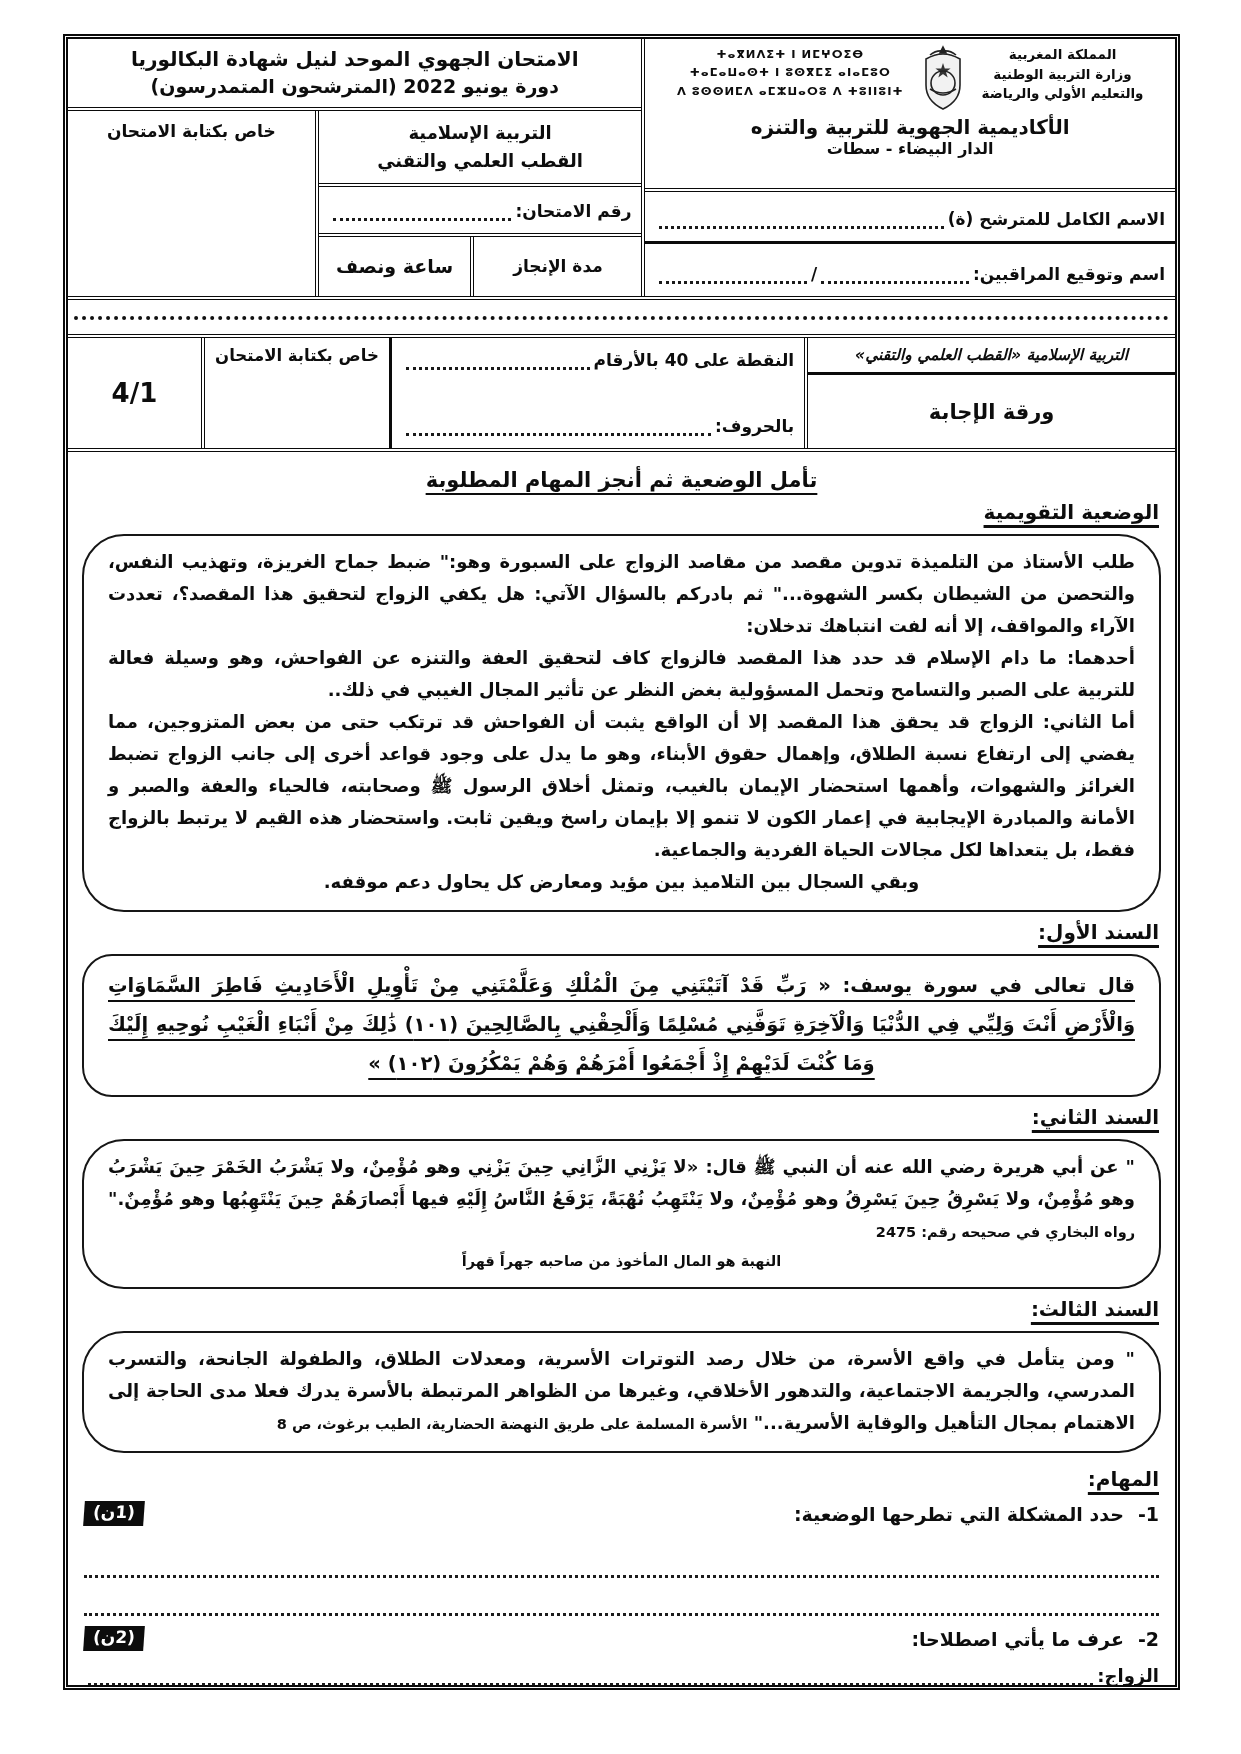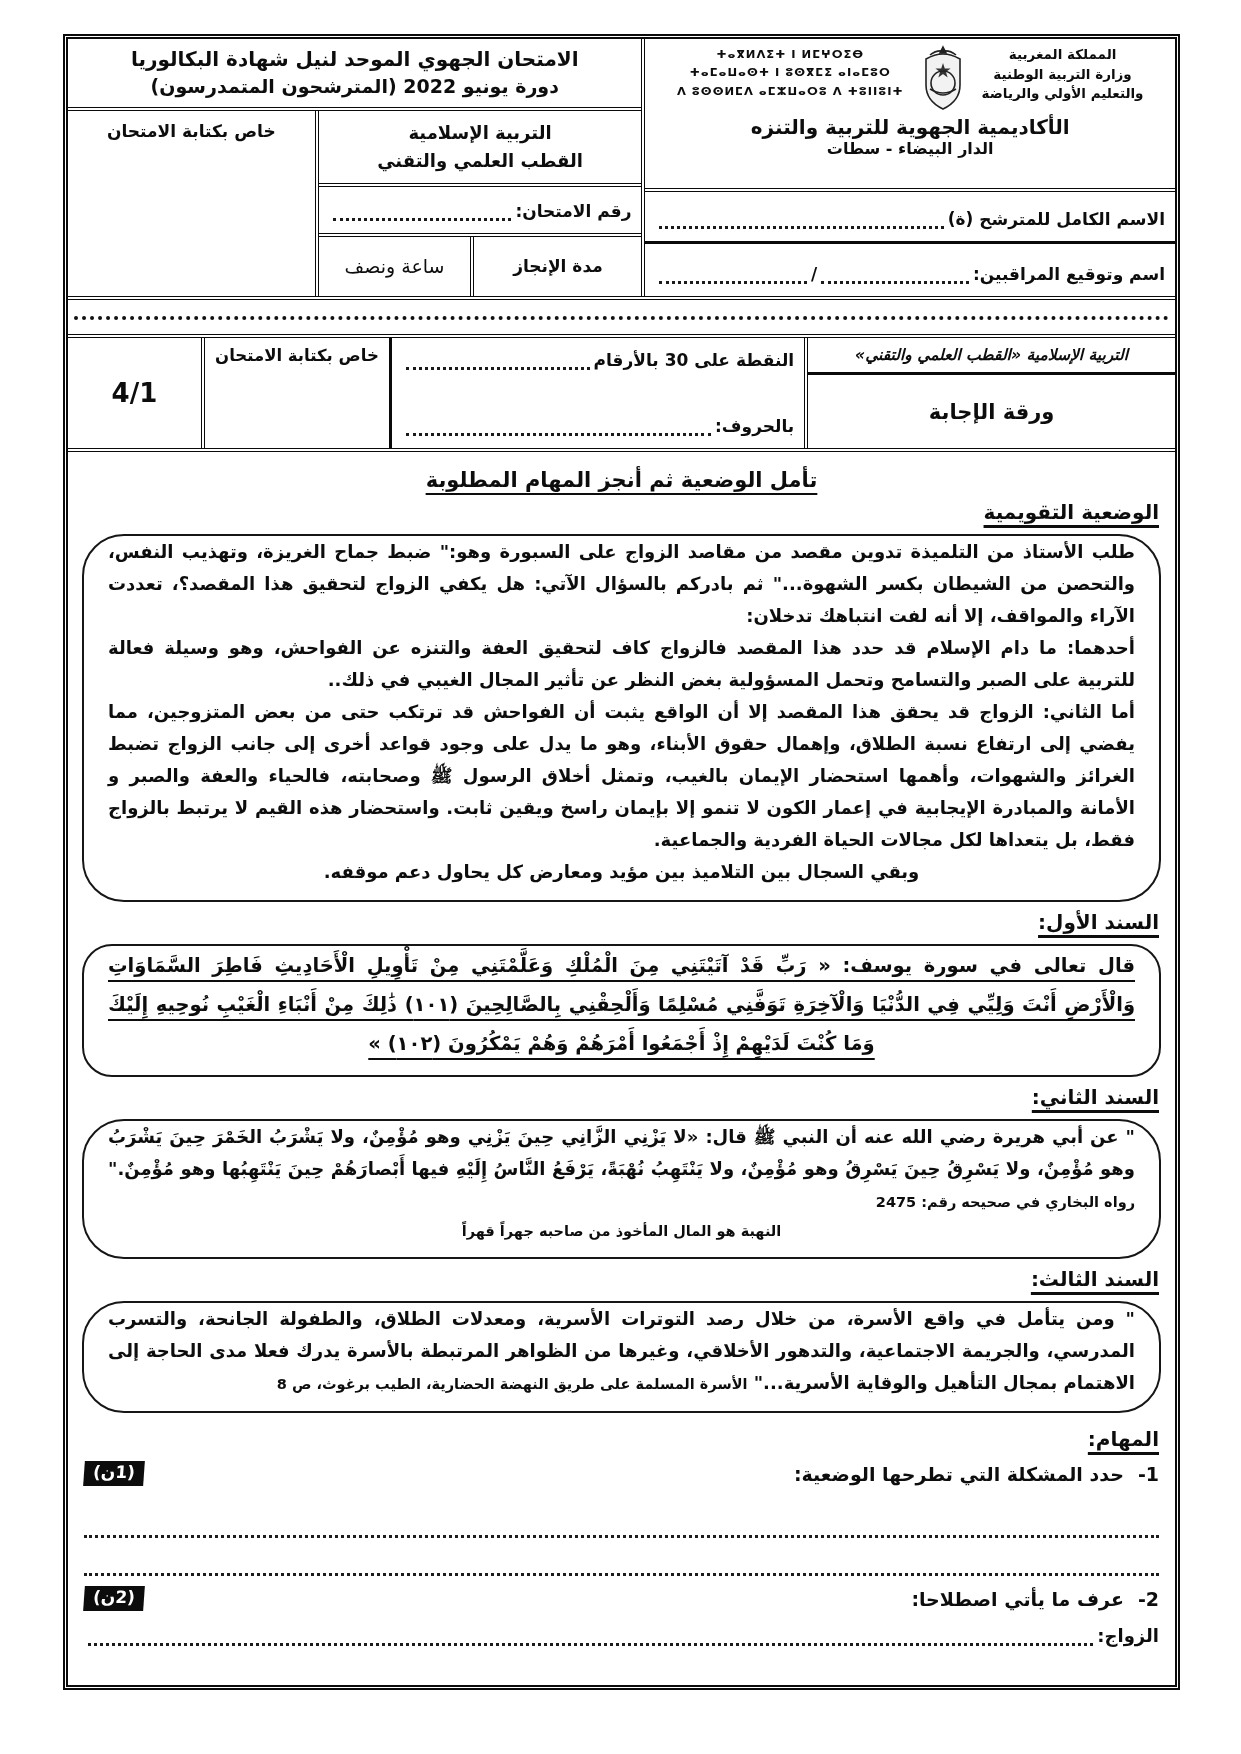--- a/index.html
+++ b/index.html
@@ -33,38 +33,38 @@
   .title-cell { border-bottom: 4px double #0a0a0a; text-align: center; padding: 8px 4px; flex: 0 0 72px; }
   .title-cell .l1 { font-size: 20px; font-weight: 800; letter-spacing: -.5px; }
   .title-cell .l2 { font-size: 19px; font-weight: 800; margin-top: 4px; }
   .h-left-bottom { display: grid; grid-template-columns: 57% 43%; flex: 1; }
   .subject-stack { border-left: 4px double #0a0a0a; display: flex; flex-direction: column; }
   .subject-cell { border-bottom: 4px double #0a0a0a; text-align: center; padding: 8px 4px; flex: 0 0 72px; }
   .subject-cell div { font-size: 18px; font-weight: 800; line-height: 1.55; }
   .examnum-row { border-bottom: 4px double #0a0a0a; flex: 0 0 50px; }
   .duration-row { display: flex; flex: 1; }
   .duration-label-cell { flex: 1.1; display: flex; align-items: center; justify-content: center; font-size: 17px; font-weight: 800; }
-  .duration-value-cell { flex: 1; border-right: 4px double #0a0a0a; display: flex; align-items: center; justify-content: center; font-size: 19px; font-weight: 400; }
+  .duration-value-cell { flex: 1; border-right: 4px double #0a0a0a; display: flex; align-items: center; justify-content: center; font-size: 19px; font-weight: 700; }
   .khass-cell { padding-top: 10px; text-align: center; font-size: 17px; font-weight: 800; }
   
   .dotted-sep { border-top: 4px dotted #111; margin: 16px 6px 14px; height: 0; }
   
   .scores-grid { display: grid; grid-template-columns: 33.5% 37.5% 17% 12%; border-top: 4px double #0a0a0a; border-bottom: 4px double #0a0a0a; min-height: 118px; }
   .sa-col { border-left: 4px double #0a0a0a; display: flex; flex-direction: column; }
   .s-subject-line { border-bottom: 3px solid #0a0a0a; text-align: center; font-size: 15.5px; font-weight: 800; font-style: italic; padding: 8px 4px; }
   .s-answer-sheet { flex: 1; display: flex; align-items: center; justify-content: center; font-size: 21px; font-weight: 800; letter-spacing: -1px; }
   .score-fields { border-left: 3px solid #0a0a0a; padding: 6px 8px; display: flex; flex-direction: column; justify-content: space-between; }
   .score-fields .field-row { padding: 6px 2px; }
   .s-khass { border-left: 4px double #0a0a0a; padding-top: 8px; text-align: center; font-size: 16.5px; font-weight: 800; }
   .s-page { display: flex; align-items: center; justify-content: center; font-size: 26px; font-weight: 800; font-family: "DejaVu Sans", sans-serif; }
   
   .content { padding: 6px 14px 0; }
   .instruction { text-align: center; font-size: 21px; font-weight: 800; text-decoration: underline; text-decoration-thickness: 2px; text-underline-offset: 6px; margin: 10px 0 8px; }
   .sec-heading { font-size: 20px; font-weight: 800; text-decoration: underline; text-decoration-thickness: 2.5px; text-underline-offset: 6px; margin: 8px 2px 10px; }
-  .rbox { border: 2.5px solid #161616; border-radius: 42px; padding: 0 24px 12px; font-size: 18px; font-weight: 700; line-height: 1.78; }
+  .rbox { border: 2.5px solid #161616; border-radius: 42px; padding: 10px 24px 12px; font-size: 18px; font-weight: 700; line-height: 1.78; }
   .rbox p { text-align: justify; }
   .rbox .centered { text-align: center; }
   .quran-box { border-radius: 30px; margin-bottom: 4px; }
   .quran { font-size: 19.5px; font-weight: 800; text-decoration: underline; text-decoration-thickness: 2px; text-underline-offset: 8px; text-align: justify; text-align-last: center; line-height: 2.0; }
   .hadith { font-size: 18px; }
   .src-inline { font-size: 14.5px; font-weight: 800; }
   .note-line { text-align: center; font-size: 14.5px; font-weight: 800; margin-top: 2px; }
   .tasks-heading { margin-top: 14px; }
   .task { display: flex; align-items: center; margin: 10px 2px 6px; font-size: 19px; font-weight: 800; }
   .task-num { margin-left: 14px; }
@@ -149,21 +149,21 @@
 
   <div class="dotted-sep"></div>
 
   <div class="scores-grid">
     <div class="sa-col">
       <div class="s-subject-line">التربية الإسلامية «القطب العلمي والتقني»</div>
       <div class="s-answer-sheet">ورقة الإجابة</div>
     </div>
     <div class="score-fields">
       <div class="field-row">
-        <span>النقطة على 30 بالأرقام</span>
+        <span>النقطة على 40 بالأرقام</span>
         <span class="leader"></span>
       </div>
       <div class="field-row">
         <span>بالحروف:</span>
         <span class="leader"></span>
       </div>
     </div>
     <div class="s-khass">خاص بكتابة الامتحان</div>
     <div class="s-page">4/1</div>
   </div>

